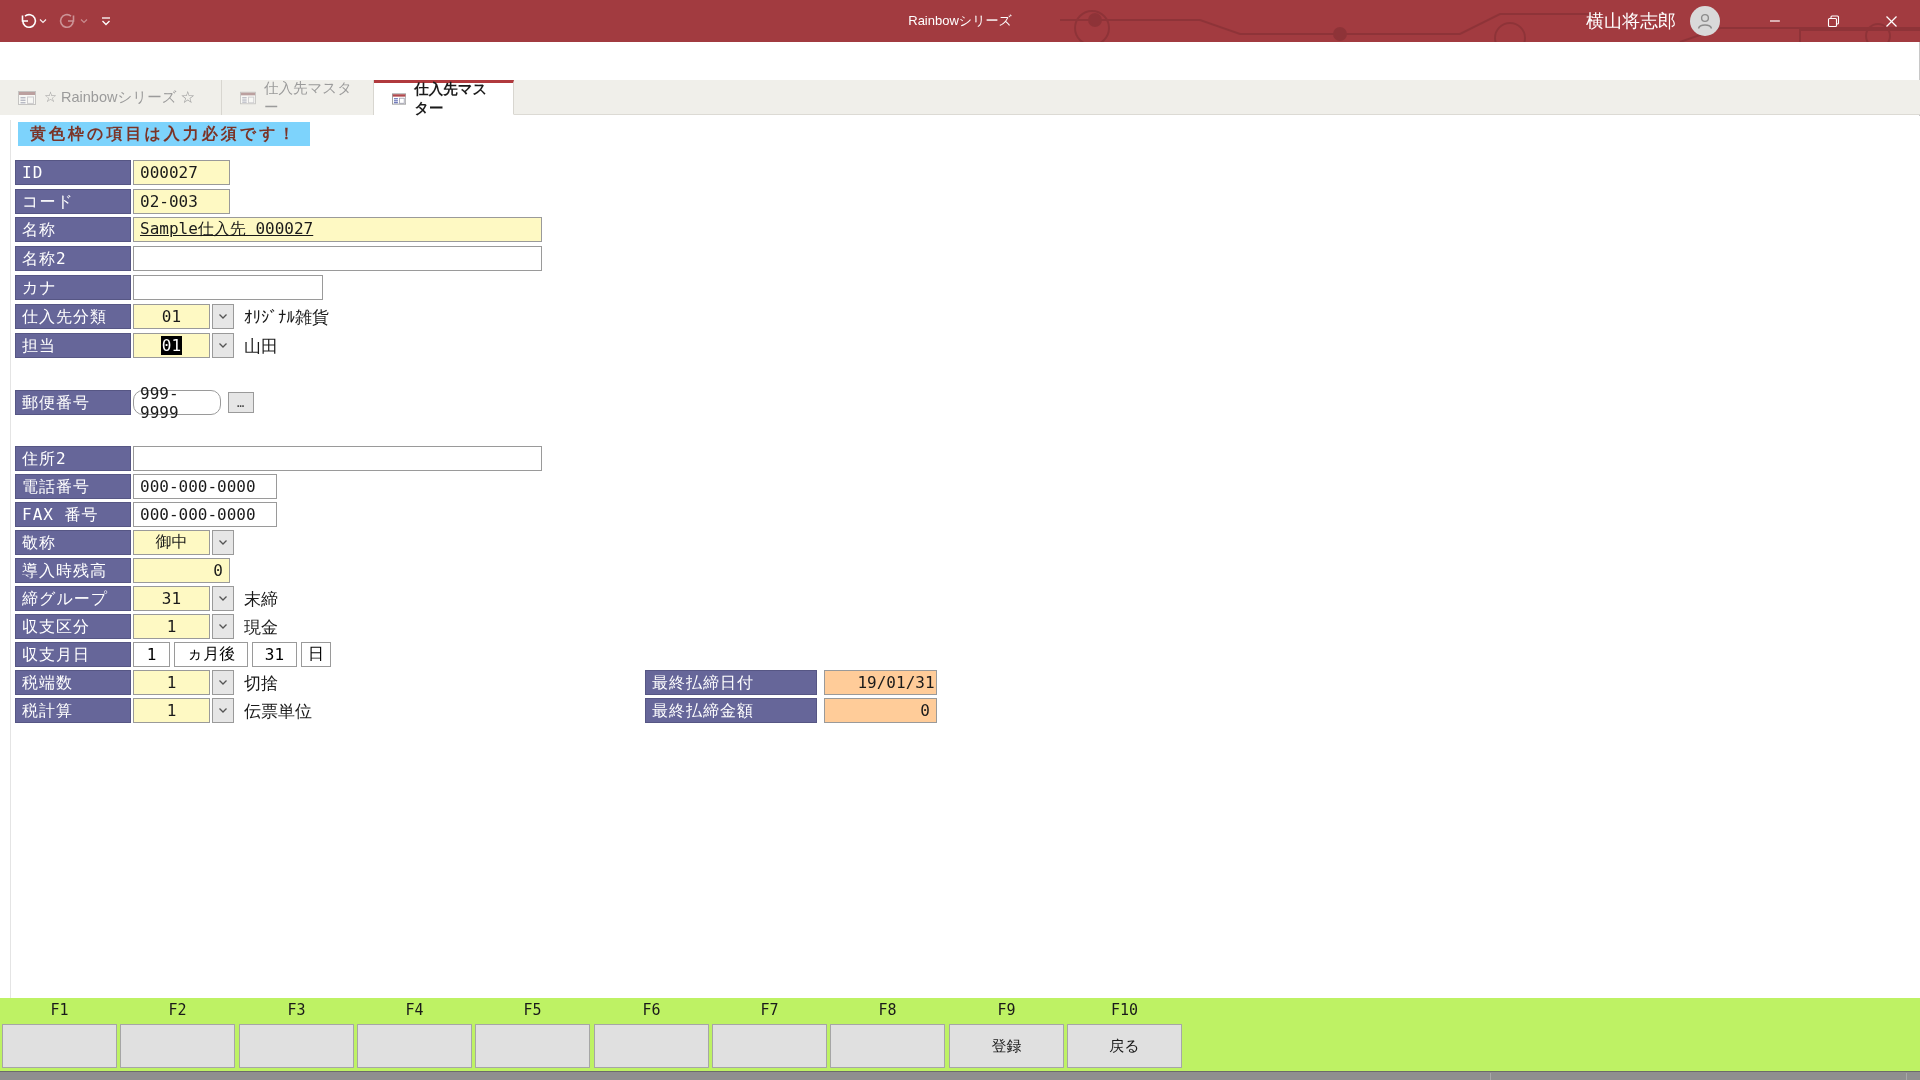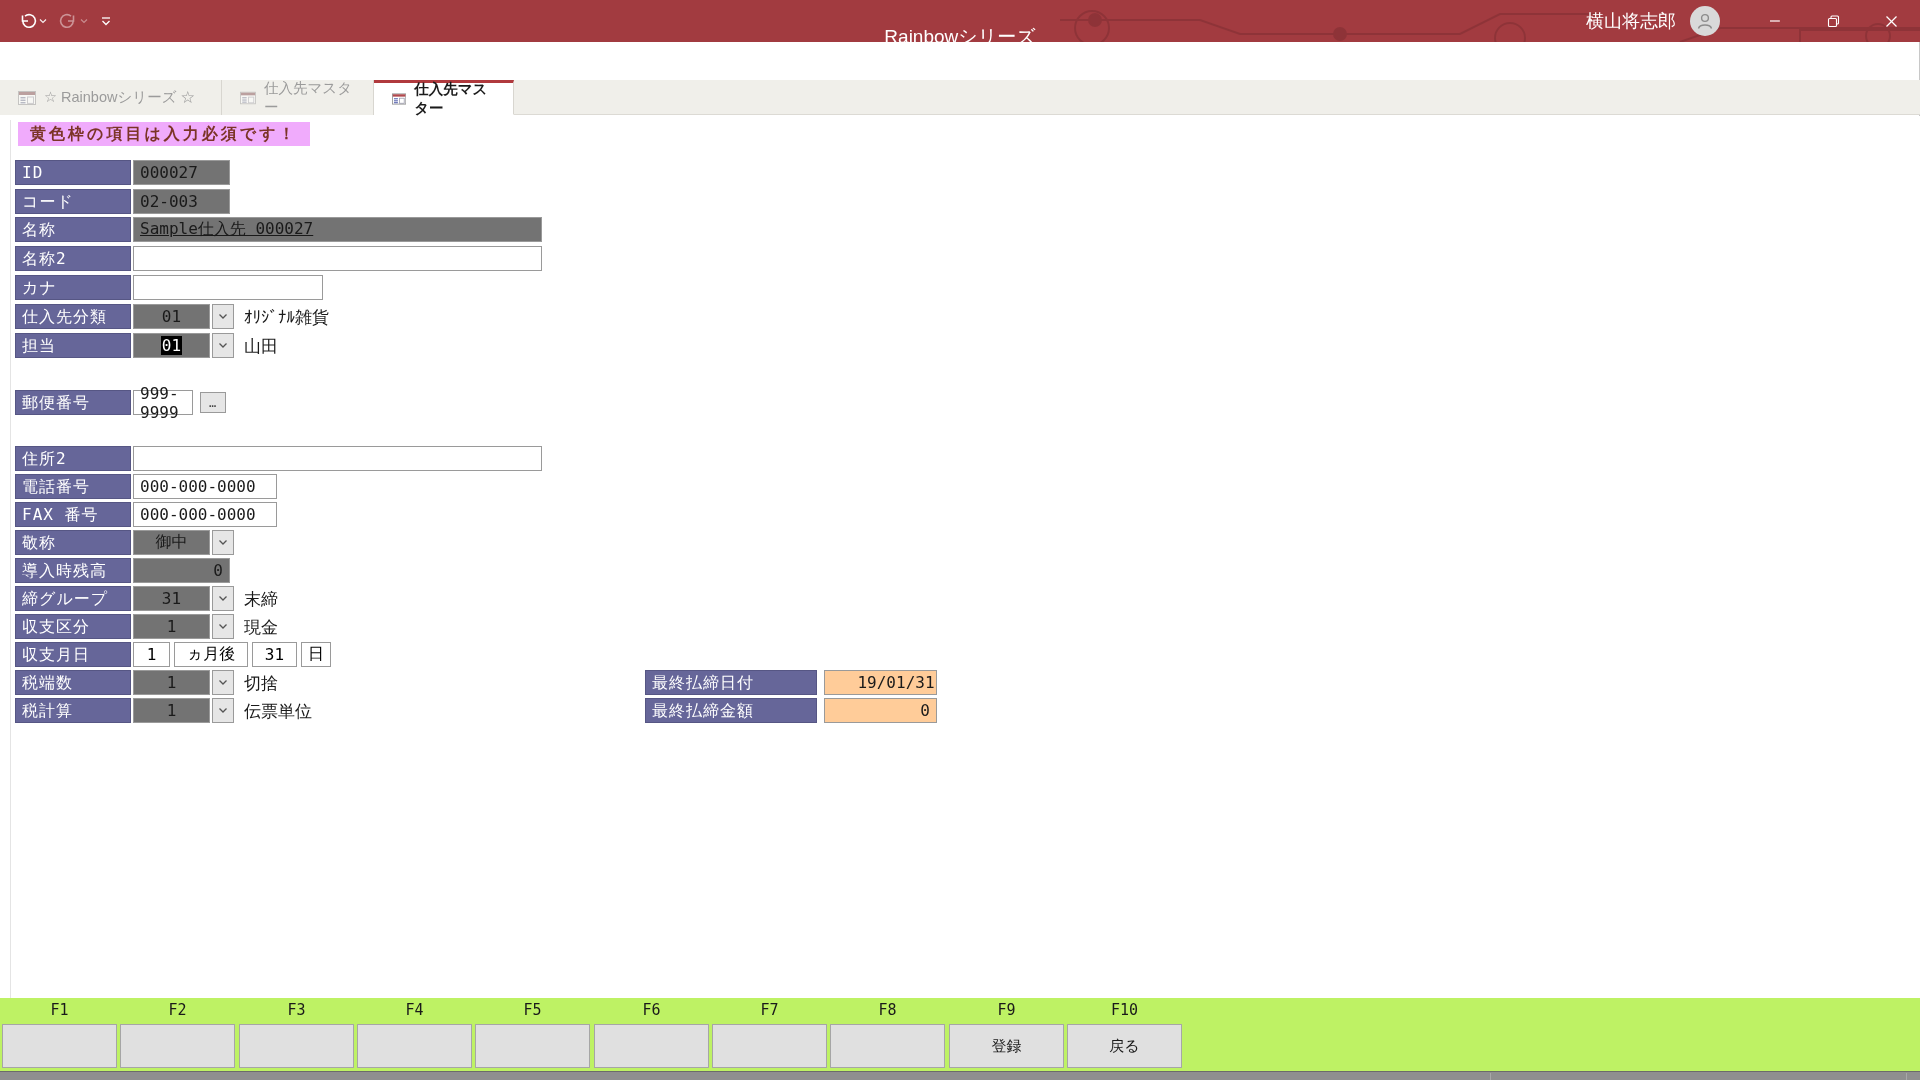--- a/index.html
+++ b/index.html
@@ -9,22 +9,22 @@
             border-right:1px solid #c8c8c8; }
 
   
   .titlebar { position:absolute; top:0; left:0; width:1920px; height:42px;
               background:#a23b40; color:#fff; }
   .qat { position:absolute; left:14px; top:0; height:42px; display:flex; align-items:center; gap:4px; }
   .qat .btn { display:flex; align-items:center; height:42px; padding:0 4px; cursor:default; }
   .qat svg { display:block; }
   .dim-ic { opacity:.45; }
   .chev-s { margin-left:2px; opacity:.9; }
-  .app-title { position:absolute; left:0; right:0; top:16px; height:42px; display:flex;
-               align-items:center; justify-content:center; font-size:19px; color:#fff; }
+  .app-title { position:absolute; left:0; right:0; top:0; height:42px; display:flex;
+               align-items:center; justify-content:center; font-size:13px; color:#fff; }
   .tb-right { position:absolute; right:0; top:0; height:42px; display:flex; align-items:center; }
   .tb-pattern { position:absolute; right:0; top:0; height:42px; width:880px; pointer-events:none; }
   .user-name { font-size:18px; color:#fff; margin-right:14px; position:relative; }
   .avatar { width:30px; height:30px; border-radius:50%; background:#d9d9d9; margin-right:26px;
             display:flex; align-items:center; justify-content:center; position:relative; }
   .win-btn { width:58px; height:42px; display:flex; align-items:center; justify-content:center;
              color:#fff; position:relative; }
 
   
   .menubar { position:absolute; top:42px; left:0; width:1920px; height:38px; background:#fff;
@@ -40,33 +40,33 @@
          border-right:1px solid #d8d6d0; font-size:14.5px; color:#9b9b9b; background:#f0efea; }
   .tab.active { background:#fff; border-top:3px solid #b0393d; color:#1a1a1a; font-weight:bold;
                 border-right:1px solid #d8d6d0; border-bottom:1px solid #fff; margin-bottom:-1px; }
   .tab-icon { width:18px; height:14px; }
   .dim { opacity:.5; filter:grayscale(50%); }
 
   
   .form-area { position:absolute; top:116px; left:0; width:1920px; height:956px; background:#fff;
                font-family:"DejaVu Sans Mono", monospace; }
   .form-edge { position:absolute; left:10px; top:4px; width:1px; height:950px; background:#e4e4e4; }
-  .notice { position:absolute; left:18px; top:6px; height:24px; background:#f0abfc;
+  .notice { position:absolute; left:18px; top:6px; height:24px; background:#7dd3fc;
             color:#7b3427; font-family:"DejaVu Serif", serif; font-weight:bold; font-size:16px;
             letter-spacing:3px; padding:2px 12px 0 12px; }
 
   .row { position:absolute; left:15px; display:flex; align-items:flex-start; }
   .flabel { width:116px; height:25px; background:#666699; border:1px solid #565684;
             color:#fff; font-size:16px; padding:2px 0 0 6px; letter-spacing:1px; margin-right:2px; }
   .flabel.wide { width:172px; }
   .vb { height:25px; border:1px solid #9a9a9a; font-size:16px; color:#1a1a1a;
         display:flex; align-items:center; padding:0 6px; background:#fff; }
-  .yellow { background:#737373; }
+  .yellow { background:#fef9c3; }
   .orange { background:#ffcc99; }
-  .w97 { width:97px; } .w409 { width:409px;text-decoration:underline; } .w190 { width:190px; } .w84 { width:60px; }
+  .w97 { width:97px; } .w409 { width:409px;text-decoration:underline; } .w190 { width:190px; } .w84 { width:88px;border-radius:10px; }
   .w144 { width:144px; } .w77 { width:77px; justify-content:center; } .w113 { width:113px;padding-left:37px; }
   .right-al { justify-content:flex-end; }
   .center-al { justify-content:center; }
   .arrow-btn { width:22px; height:25px; background:#e6e6e6; border:1px solid #9a9a9a;
                margin-left:2px; display:flex; align-items:center; justify-content:center; }
   .builder-btn { width:26px; height:21px; background:#e6e6e6; border:1px solid #9a9a9a;
                  margin:2px 0 0 7px; display:flex; align-items:center; justify-content:center;
                  font-size:12px; color:#444; letter-spacing:1px; }
   .desc { margin-left:10px; font-size:17px; color:#1a1a1a; padding-top:2px; }
   .sel-hl { background:#000; color:#fff; padding:0 1px; }

